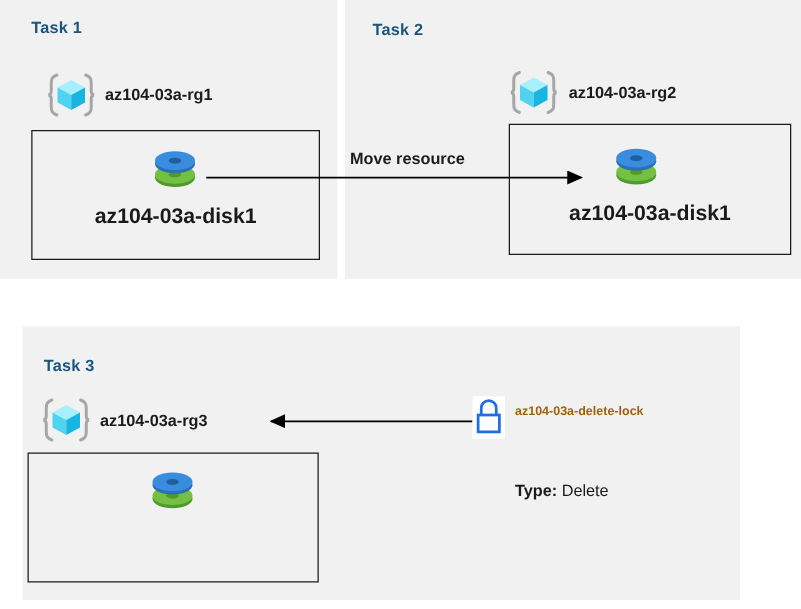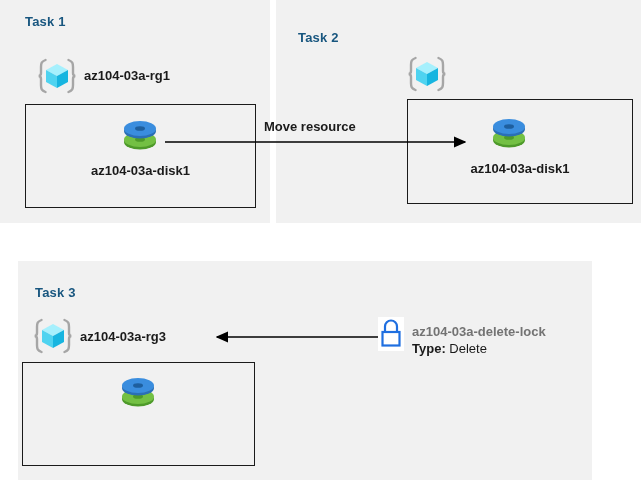--- a/index.html
+++ b/index.html
@@ -48,45 +48,46 @@
   .res-label{
     position:absolute;
     font-size:13px;
     font-weight:bold;
     color:#1a1a1a;
     white-space:nowrap;
     text-align:center;
   }
   .disk-label{
     position:absolute;
-    font-size:13px;
+    font-size:17px;
     font-weight:bold;
     color:#1a1a1a;
     white-space:nowrap;
     text-align:center;
   }
   .arrow-label{
     position:absolute;
     font-size:13px;
     font-weight:bold;
     color:#1a1a1a;
     white-space:nowrap;
   }
   .lock-name{
     position:absolute;
-    font-size:13px;
-    font-weight:bold;
-    color:#737373;
+    font-size:10px;
+    font-weight:bold;
+    color:#a16207;
     white-space:nowrap;
   }
   .lock-type{
     position:absolute;
     font-size:13px;
     color:#1a1a1a;
     white-space:nowrap;
+    margin-top:44px;
   }
   .lock-type b{font-weight:bold;}
 
   .arrow-svg{position:absolute;overflow:visible;}
 </style>
 </head>
 <body>
 
 <div class="canvas">
 
@@ -114,31 +115,32 @@
       <ellipse cx="20" cy="24.5" rx="5" ry="2.3" fill="#4e9a2a"></ellipse>
       <ellipse cx="20" cy="16" rx="16" ry="7.5" fill="#2b6fb5"></ellipse>
       <ellipse cx="20" cy="13.5" rx="16" ry="7.5" fill="#3a8dde"></ellipse>
       <ellipse cx="20" cy="13.5" rx="5" ry="2.3" fill="#1e5f9e"></ellipse>
     </svg>
   </div>
   <div class="disk-label" style="left:25px;top:163px;width:231px;">az104-03a-disk1</div>
 
   <div class="panel" style="left:276px;top:0px;width:365px;height:223px;"></div>
 
-  <div class="task-title" style="left:298px;top:30px;">Task 2</div>
+  <div class="task-title" style="left:298px;top:16px;">Task 2</div>
 
   <div class="rg-icon" style="left:408px;top:56px;">
     <svg viewBox="0 0 38 36" xmlns="http://www.w3.org/2000/svg">
       <path d="M7.5 2 C3.5 3.5 3 5 3 9 L3 15 C3 17 2 17.8 0.8 18 C2 18.2 3 19 3 21 L3 27 C3 31 3.5 32.5 7.5 34" fill="none" stroke="#a6a6a6" stroke-width="2.4" stroke-linecap="round"></path>
       <path d="M30.5 2 C34.5 3.5 35 5 35 9 L35 15 C35 17 36 17.8 37.2 18 C36 18.2 35 19 35 21 L35 27 C35 31 34.5 32.5 30.5 34" fill="none" stroke="#a6a6a6" stroke-width="2.4" stroke-linecap="round"></path>
       <polygon points="19,6 30,12 19,18 8,12" fill="#a6f0fd"></polygon>
       <polygon points="8,12 19,18 19,30 8,24" fill="#4fd3f0"></polygon>
       <polygon points="30,12 19,18 19,30 30,24" fill="#17b5e0"></polygon>
     </svg>
   </div>
+  <div class="res-label" style="left:455px;top:66px;">az104-03a-rg2</div>
 
   <div class="inner-box" style="left:407px;top:99px;width:226px;height:105px;"></div>
 
   <div class="disk-icon" style="left:489px;top:113px;">
     <svg viewBox="0 0 40 42" xmlns="http://www.w3.org/2000/svg">
       <ellipse cx="20" cy="27" rx="16" ry="7.5" fill="#4e9a2a"></ellipse>
       <ellipse cx="20" cy="24.5" rx="16" ry="7.5" fill="#73c043"></ellipse>
       <ellipse cx="20" cy="24.5" rx="5" ry="2.3" fill="#4e9a2a"></ellipse>
       <ellipse cx="20" cy="16" rx="16" ry="7.5" fill="#2b6fb5"></ellipse>
       <ellipse cx="20" cy="13.5" rx="16" ry="7.5" fill="#3a8dde"></ellipse>
@@ -148,21 +150,21 @@
   <div class="disk-label" style="left:407px;top:161px;width:226px;">az104-03a-disk1</div>
 
   <svg class="arrow-svg" style="left:165px;top:128px;width:320px;height:30px;" viewBox="0 0 320 30" xmlns="http://www.w3.org/2000/svg">
     <defs>
       <marker id="arrowRight" markerWidth="9" markerHeight="8" refX="8" refY="4" orient="auto">
         <path d="M0,0 L9,4 L0,8 z" fill="#000000"></path>
       </marker>
     </defs>
     <line x1="0" y1="14" x2="300" y2="14" stroke="#000000" stroke-width="1.4" marker-end="url(#arrowRight)"></line>
   </svg>
-  <div class="arrow-label" style="left:264px;top:119px;">Move resource</div>
+  <div class="arrow-label" style="left:280px;top:119px;">Move resource</div>
 
   <div class="panel" style="left:18px;top:261px;width:574px;height:219px;"></div>
 
   <div class="task-title" style="left:35px;top:285px;">Task 3</div>
 
   <div class="rg-icon" style="left:34px;top:318px;">
     <svg viewBox="0 0 38 36" xmlns="http://www.w3.org/2000/svg">
       <path d="M7.5 2 C3.5 3.5 3 5 3 9 L3 15 C3 17 2 17.8 0.8 18 C2 18.2 3 19 3 21 L3 27 C3 31 3.5 32.5 7.5 34" fill="none" stroke="#a6a6a6" stroke-width="2.4" stroke-linecap="round"></path>
       <path d="M30.5 2 C34.5 3.5 35 5 35 9 L35 15 C35 17 36 17.8 37.2 18 C36 18.2 35 19 35 21 L35 27 C35 31 34.5 32.5 30.5 34" fill="none" stroke="#a6a6a6" stroke-width="2.4" stroke-linecap="round"></path>
       <polygon points="19,6 30,12 19,18 8,12" fill="#a6f0fd"></polygon>

